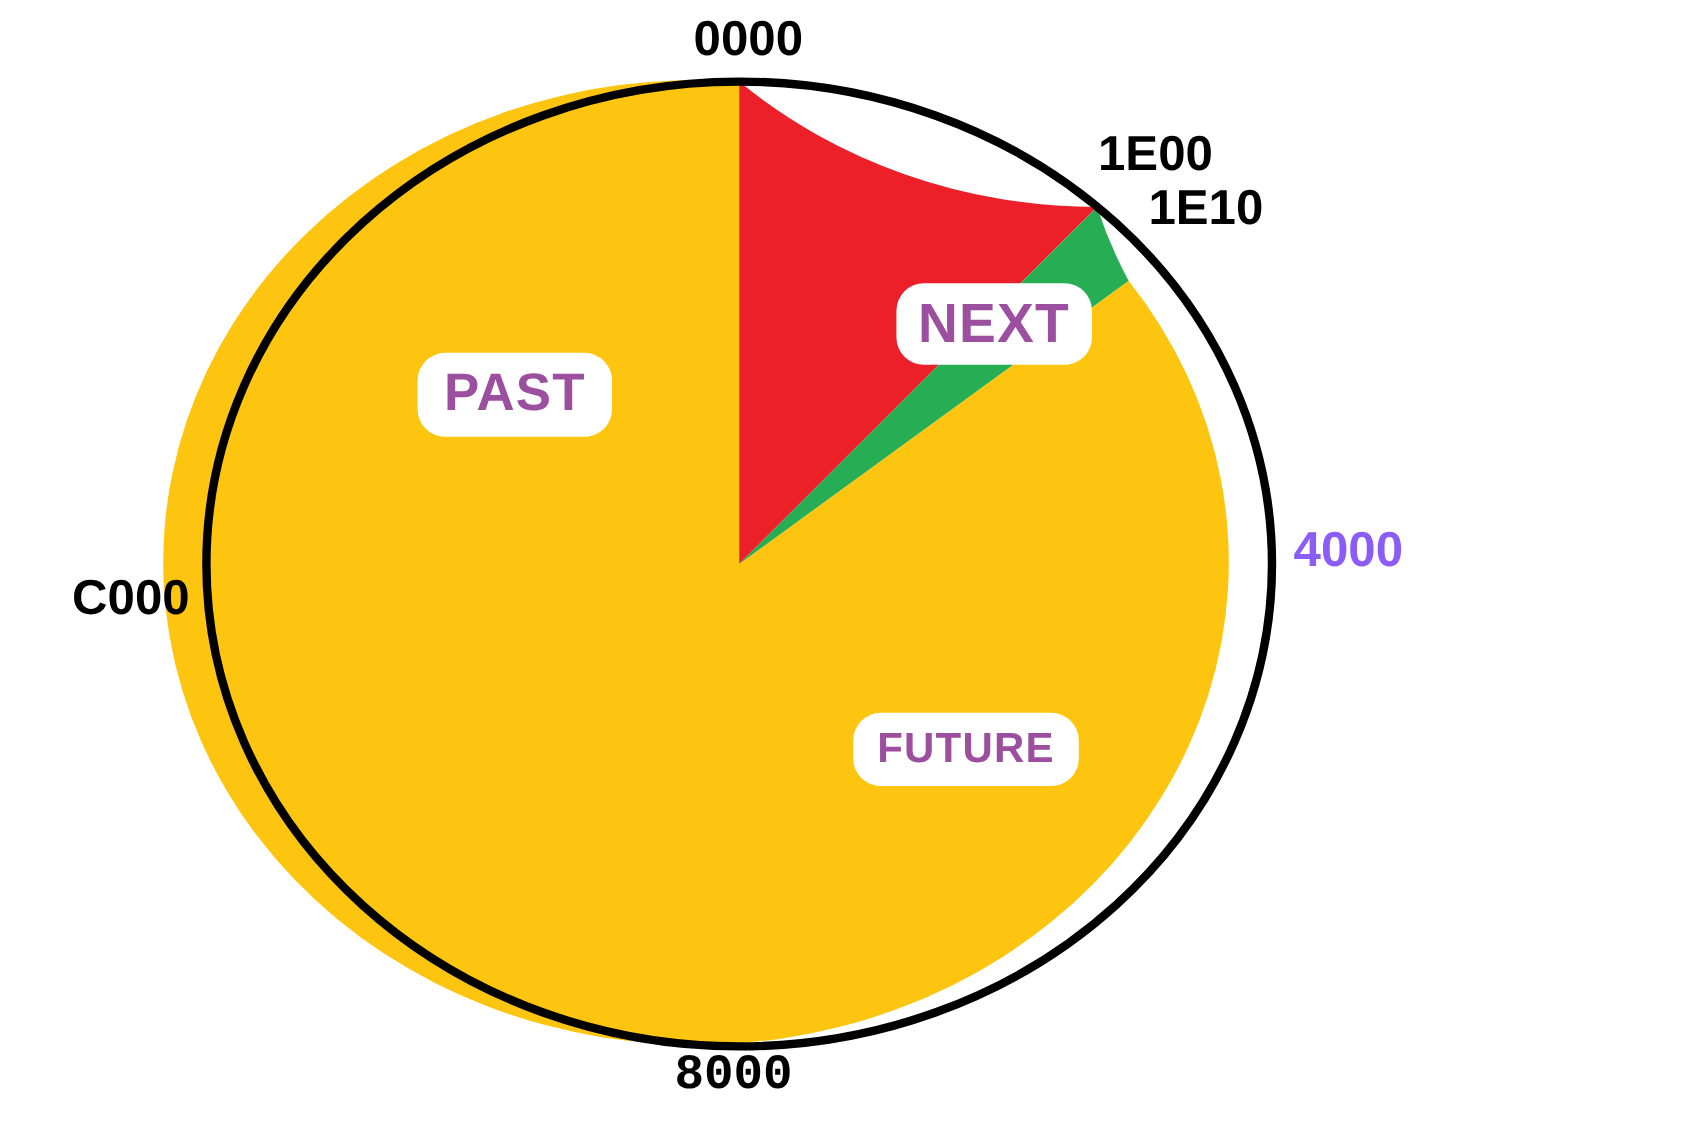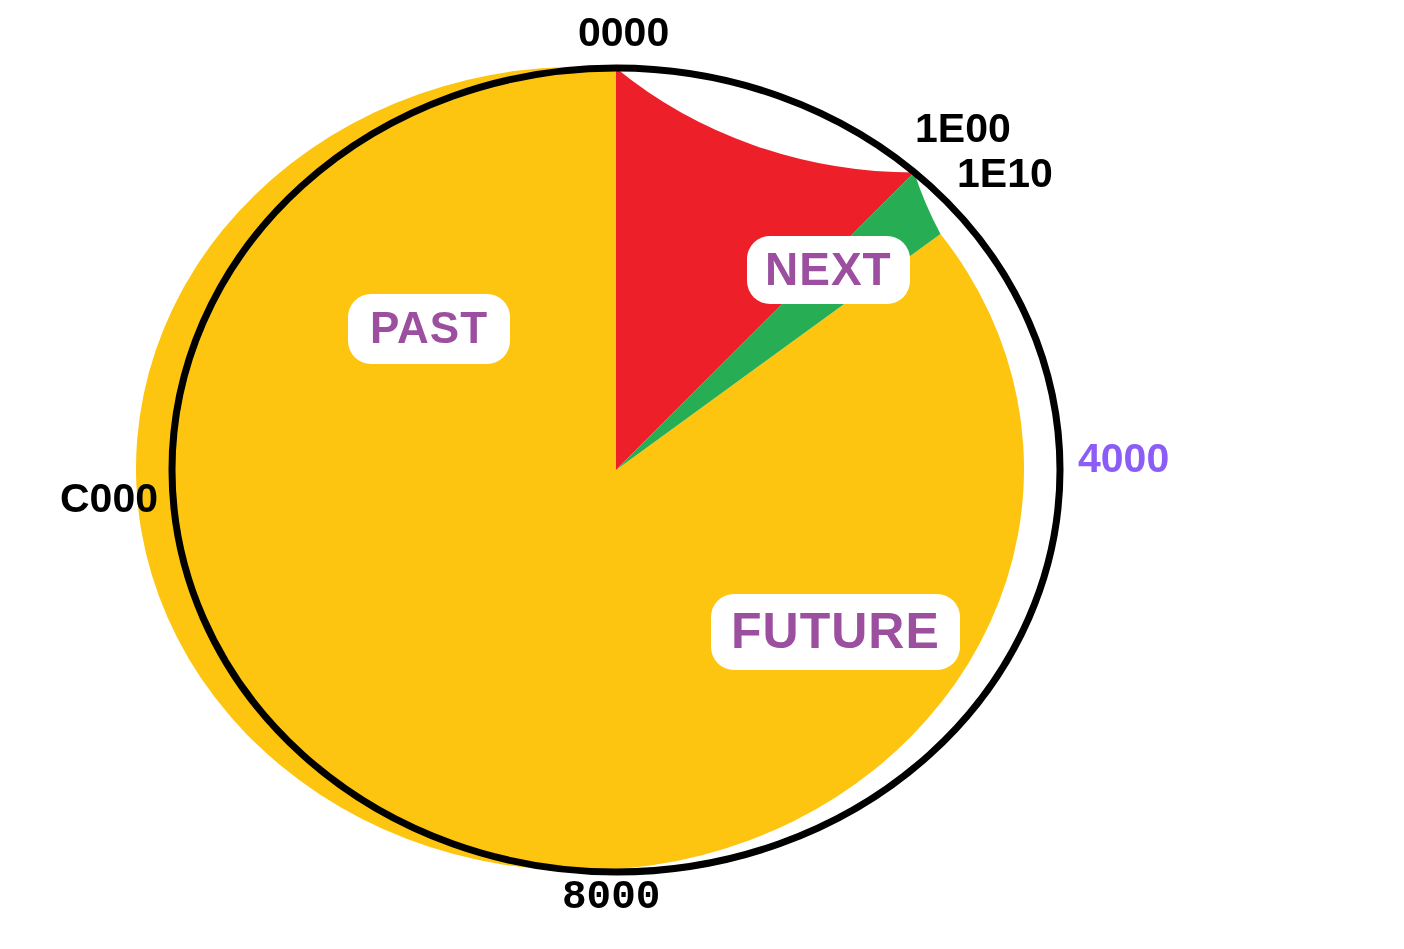--- a/index.html
+++ b/index.html
@@ -57,21 +57,21 @@
   }
   #label-next {
     left: 747px;
     top: 236px;
     font-size: 46px;
     padding: 10px 18px 12px 18px;
   }
   #label-future {
     left: 711px;
     top: 594px;
-    font-size: 50px;
+    font-size: 35px;
     padding: 12px 20px 14px 20px;
   }
   #tick-0000 { left: 578px; top: 12px; }
   #tick-1E00 { left: 905px; top: 108px; }
   #tick-1E10 { left: 957px; top: 153px; }
   #tick-4000 { left: 1078px; top: 438px; }
   #tick-8000 { left: 562px; top: 877px; }
   #tick-C000 { left: 60px; top: 462px; margin-top: 16px; }
 </style>
 </head>

